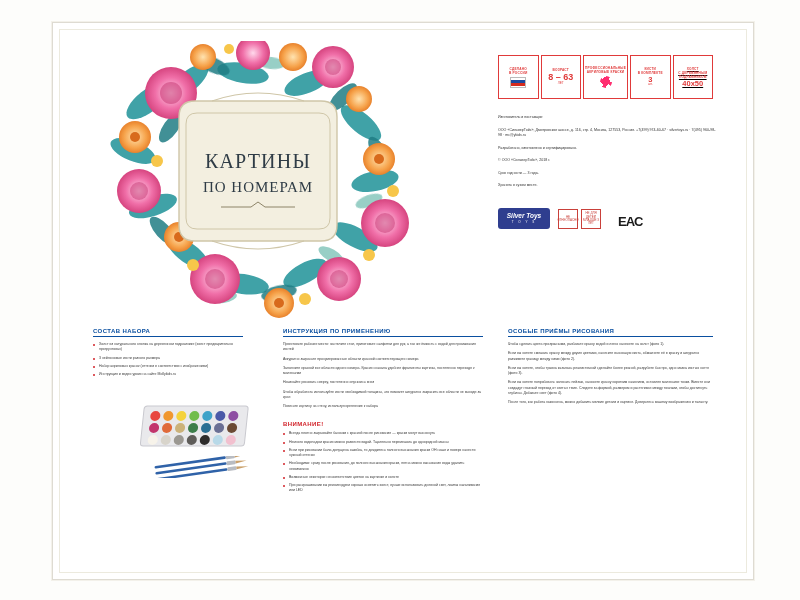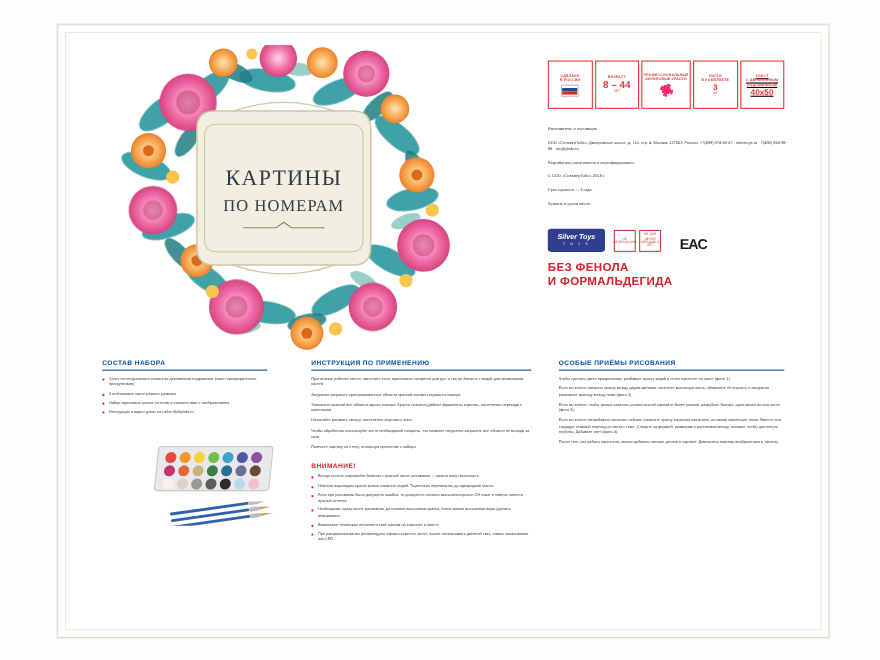--- a/index.html
+++ b/index.html
@@ -254,21 +254,21 @@
         <div class="b-title">СДЕЛАНО<br>В РОССИИ</div>
         <div class="flagbox">
           <div class="flag-w"></div>
             <div class="flag-b"></div>
             <div class="flag-r"></div>
         </div>
       </div>
 
       <div class="badge">
         <div class="b-title">ВОЗРАСТ</div>
-        <div class="b-val">8 – 44</div>
+        <div class="b-val">8 – 63</div>
         <div class="b-sub">ЛЕТ</div>
       </div>
 
       <div class="badge">
         <div class="b-title">ПРОФЕССИОНАЛЬНЫЕ<br>АКРИЛОВЫЕ КРАСКИ</div>
         <div class="paint-spot"></div>
       </div>
 
       <div class="badge">
         <div class="b-title">КИСТИ<br>В КОМПЛЕКТЕ</div>
@@ -296,24 +296,20 @@
         <div class="st1">Silver Toys</div>
         <div class="st2">T O Y S</div>
       </div>
       <div class="mark-icons">
         <div class="mark">НЕ ОГНЕОПАСНО</div>
         <div class="mark">НЕ ДЛЯ ДЕТЕЙ МЛАДШЕ 3 ЛЕТ</div>
       </div>
       <div class="eac">EAC</div>
     </div>
 
-    <div class="no-phenol">
-      <div>БЕЗ ФЕНОЛА</div>
-      <div>И ФОРМАЛЬДЕГИДА</div>
-    </div>
 
     <div class="col col1">
       <div class="col-h">СОСТАВ НАБОРА</div>
       <p class="li">Холст из натурального хлопка на деревянном подрамнике (холст предварительно прогрунтован)</p>
       <p class="li">3 нейлоновые кисти разного размера</p>
       <p class="li">Набор акриловых красок (оттенки в соответствии с изображением)</p>
       <p class="li">Инструкция и видео уроки на сайте Mollykids.ru</p>
 
       <div class="tray">
         <svg width="120" height="52" viewBox="0 0 120 52" xmlns="http://www.w3.org/2000/svg">

